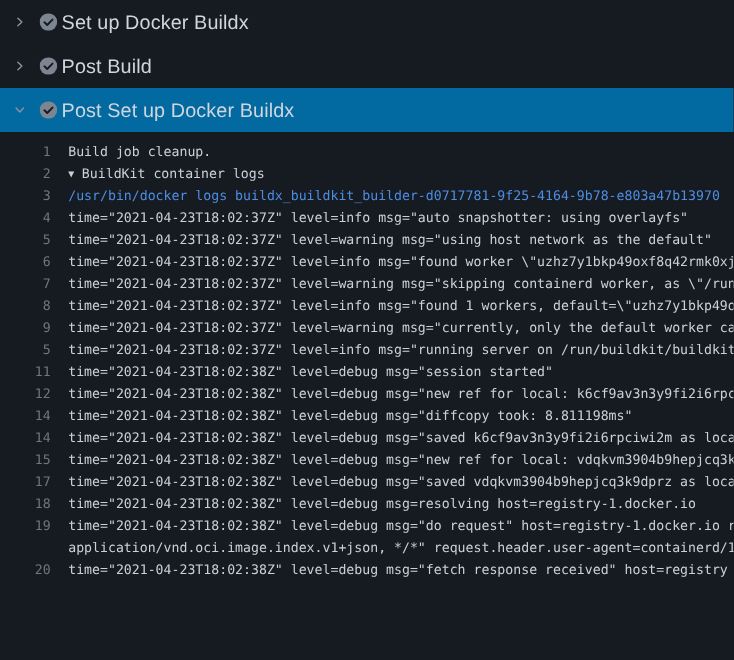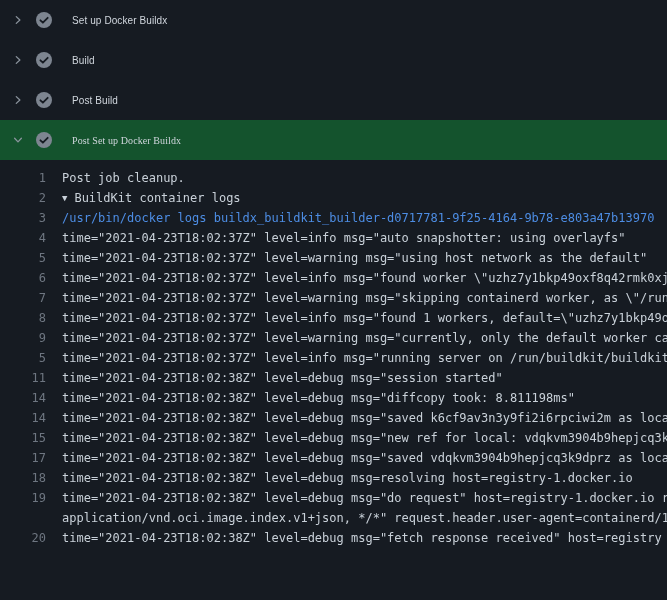--- a/index.html
+++ b/index.html
@@ -13,35 +13,35 @@
 
   
   .step-list { }
   .section-header {
     display: flex; align-items: center;
     height: 40px;
     padding: 0 10px;
     cursor: pointer;
     color: #d0d6dd;
   }
-  .section-header.expanded { background: #14532d; font-family: Liberation Serif, serif; }
+  .section-header.expanded { background: #0369a1; }
   .chevron {
     width: 16px; height: 16px;
     display: flex; align-items: center; justify-content: center;
     color: #8b949e; flex: none;
   }
   .chevron.down svg { transform: rotate(90deg); }
   .status {
     width: 16px; height: 16px;
     display: flex; align-items: center; justify-content: center;
     margin-left: 10px; flex: none;
   }
   .label {
-    margin-left: 20px;
-    font-size: 10px;
+    margin-left: 4px;
+    font-size: 18px;
     letter-spacing: 0.1px;
   }
 
   
   .log-area {
     padding-top: 8px;
     font-family: "DejaVu Sans Mono", "Liberation Mono", monospace;
     font-size: 12px;
   }
   .log-row {
@@ -94,63 +94,50 @@
           <svg width="12" height="12" viewBox="0 0 16 16" aria-hidden="true">
             <path d="M5.7 3.5 L10.5 8 L5.7 12.5" fill="none" stroke="currentColor" stroke-width="1.7" stroke-linecap="round" stroke-linejoin="round"></path>
           </svg>
         </span>
         <span class="status">
           <svg width="16" height="16" viewBox="0 0 16 16" aria-hidden="true">
             <circle cx="8" cy="8" r="8" fill="#7d8590"></circle>
             <path d="M4.4 8.3 L6.9 10.7 L11.7 5.8" fill="none" stroke="#161b22" stroke-width="1.8" stroke-linecap="round" stroke-linejoin="round"></path>
           </svg>
         </span>
-        <span class="label">Build</span>
-      </div>
-      <div class="section-header">
-        <span class="chevron">
-          <svg width="12" height="12" viewBox="0 0 16 16" aria-hidden="true">
-            <path d="M5.7 3.5 L10.5 8 L5.7 12.5" fill="none" stroke="currentColor" stroke-width="1.7" stroke-linecap="round" stroke-linejoin="round"></path>
-          </svg>
-        </span>
-        <span class="status">
-          <svg width="16" height="16" viewBox="0 0 16 16" aria-hidden="true">
-            <circle cx="8" cy="8" r="8" fill="#7d8590"></circle>
-            <path d="M4.4 8.3 L6.9 10.7 L11.7 5.8" fill="none" stroke="#161b22" stroke-width="1.8" stroke-linecap="round" stroke-linejoin="round"></path>
-          </svg>
-        </span>
         <span class="label">Post Build</span>
       </div>
       <div class="section-header expanded">
         <span class="chevron down">
           <svg width="12" height="12" viewBox="0 0 16 16" aria-hidden="true">
             <path d="M5.7 3.5 L10.5 8 L5.7 12.5" fill="none" stroke="currentColor" stroke-width="1.7" stroke-linecap="round" stroke-linejoin="round"></path>
           </svg>
         </span>
         <span class="status">
           <svg width="16" height="16" viewBox="0 0 16 16" aria-hidden="true">
             <circle cx="8" cy="8" r="8" fill="#7d8590"></circle>
             <path d="M4.4 8.3 L6.9 10.7 L11.7 5.8" fill="none" stroke="#161b22" stroke-width="1.8" stroke-linecap="round" stroke-linejoin="round"></path>
           </svg>
         </span>
         <span class="label">Post Set up Docker Buildx</span>
       </div>
     </div>
   <div class="log-area">
-      <div class="log-row"><span class="ln">1</span><span class="lt plain"><span class="log-text">Post job cleanup.</span></span></div>
+      <div class="log-row"><span class="ln">1</span><span class="lt plain"><span class="log-text">Build job cleanup.</span></span></div>
       <div class="log-row"><span class="ln">2</span><span class="lt group"><span class="caret">▼</span><span class="log-text">BuildKit container logs</span></span></div>
       <div class="log-row"><span class="ln">3</span><span class="lt command"><span class="log-text">/usr/bin/docker logs buildx_buildkit_builder-d0717781-9f25-4164-9b78-e803a47b13970</span></span></div>
       <div class="log-row"><span class="ln">4</span><span class="lt plain"><span class="log-text">time="2021-04-23T18:02:37Z" level=info msg="auto snapshotter: using overlayfs"</span></span></div>
       <div class="log-row"><span class="ln">5</span><span class="lt plain"><span class="log-text">time="2021-04-23T18:02:37Z" level=warning msg="using host network as the default"</span></span></div>
       <div class="log-row"><span class="ln">6</span><span class="lt plain"><span class="log-text">time="2021-04-23T18:02:37Z" level=info msg="found worker \"uzhz7y1bkp49oxf8q42rmk0xj</span></span></div>
       <div class="log-row"><span class="ln">7</span><span class="lt plain"><span class="log-text">time="2021-04-23T18:02:37Z" level=warning msg="skipping containerd worker, as \"/run</span></span></div>
       <div class="log-row"><span class="ln">8</span><span class="lt plain"><span class="log-text">time="2021-04-23T18:02:37Z" level=info msg="found 1 workers, default=\"uzhz7y1bkp49o</span></span></div>
       <div class="log-row"><span class="ln">9</span><span class="lt plain"><span class="log-text">time="2021-04-23T18:02:37Z" level=warning msg="currently, only the default worker ca</span></span></div>
       <div class="log-row"><span class="ln">5</span><span class="lt plain"><span class="log-text">time="2021-04-23T18:02:37Z" level=info msg="running server on /run/buildkit/buildkit</span></span></div>
       <div class="log-row"><span class="ln">11</span><span class="lt plain"><span class="log-text">time="2021-04-23T18:02:38Z" level=debug msg="session started"</span></span></div>
+      <div class="log-row"><span class="ln">12</span><span class="lt plain"><span class="log-text">time="2021-04-23T18:02:38Z" level=debug msg="new ref for local: k6cf9av3n3y9fi2i6rpc</span></span></div>
       <div class="log-row"><span class="ln">14</span><span class="lt plain"><span class="log-text">time="2021-04-23T18:02:38Z" level=debug msg="diffcopy took: 8.811198ms"</span></span></div>
       <div class="log-row"><span class="ln">14</span><span class="lt plain"><span class="log-text">time="2021-04-23T18:02:38Z" level=debug msg="saved k6cf9av3n3y9fi2i6rpciwi2m as loca</span></span></div>
       <div class="log-row"><span class="ln">15</span><span class="lt plain"><span class="log-text">time="2021-04-23T18:02:38Z" level=debug msg="new ref for local: vdqkvm3904b9hepjcq3k</span></span></div>
       <div class="log-row"><span class="ln">17</span><span class="lt plain"><span class="log-text">time="2021-04-23T18:02:38Z" level=debug msg="saved vdqkvm3904b9hepjcq3k9dprz as loca</span></span></div>
       <div class="log-row"><span class="ln">18</span><span class="lt plain"><span class="log-text">time="2021-04-23T18:02:38Z" level=debug msg=resolving host=registry-1.docker.io</span></span></div>
       <div class="log-row"><span class="ln">19</span><span class="lt plain"><span class="log-text">time="2021-04-23T18:02:38Z" level=debug msg="do request" host=registry-1.docker.io r</span></span></div>
       <div class="log-row"><span class="ln"></span><span class="lt plain"><span class="log-text">application/vnd.oci.image.index.v1+json, */*" request.header.user-agent=containerd/1.4</span></span></div>
       <div class="log-row"><span class="ln">20</span><span class="lt plain"><span class="log-text">time="2021-04-23T18:02:38Z" level=debug msg="fetch response received" host=registry</span></span></div>
     </div>
 </div>

